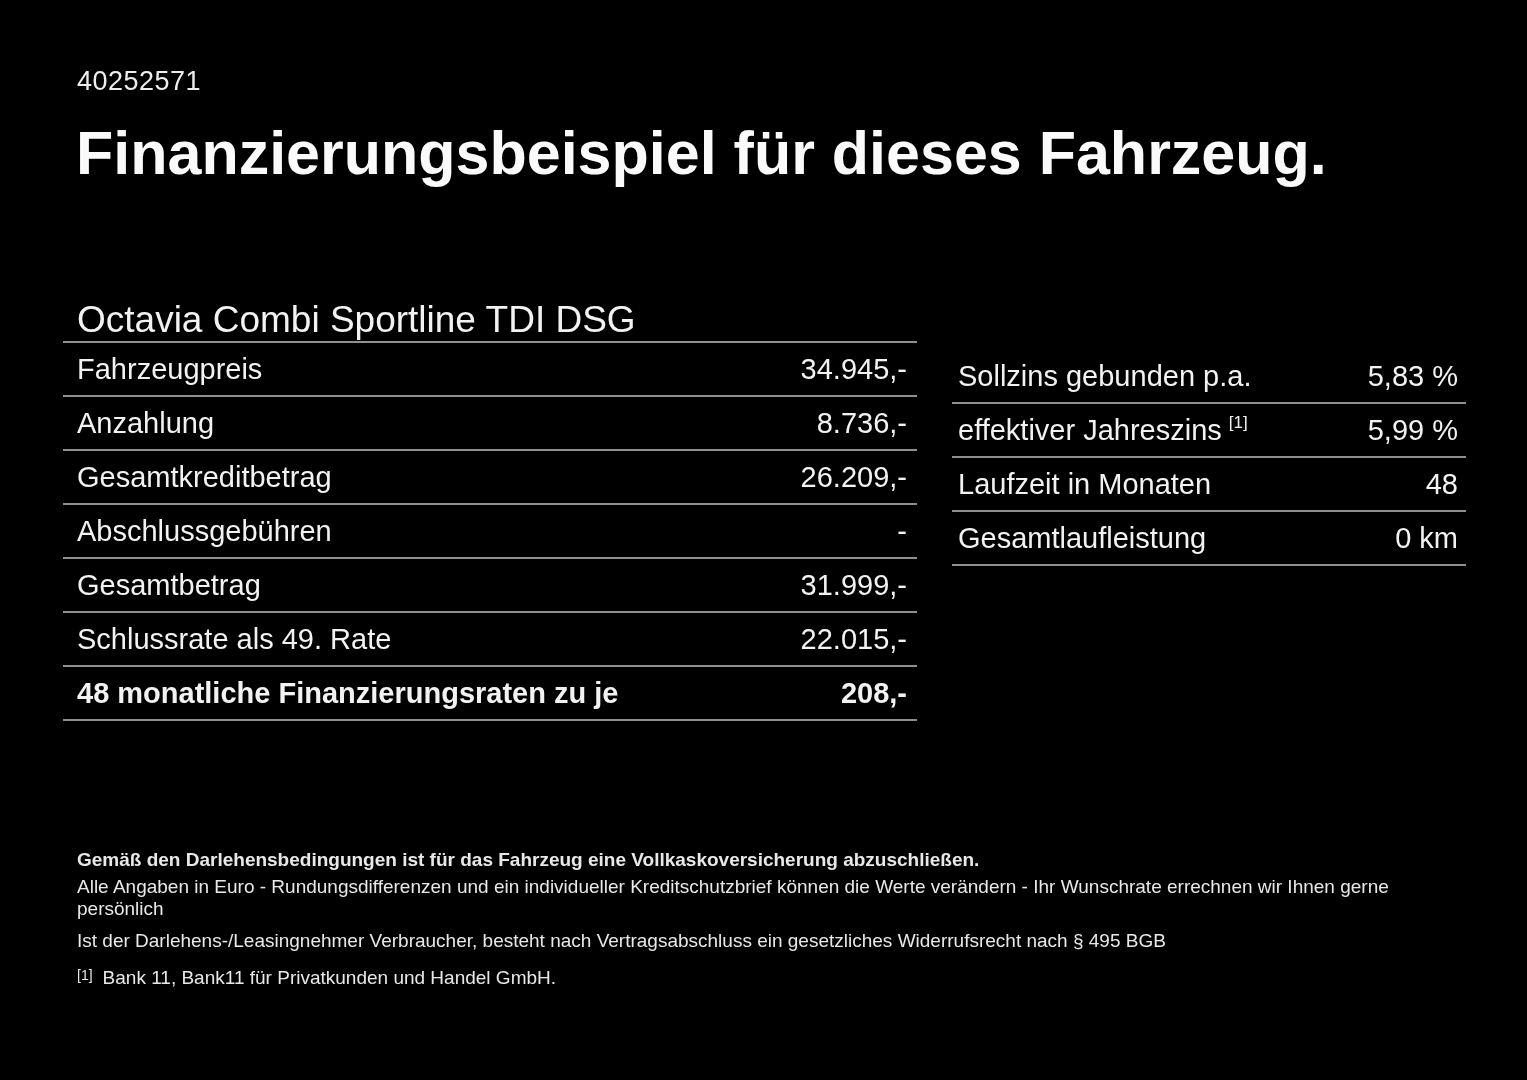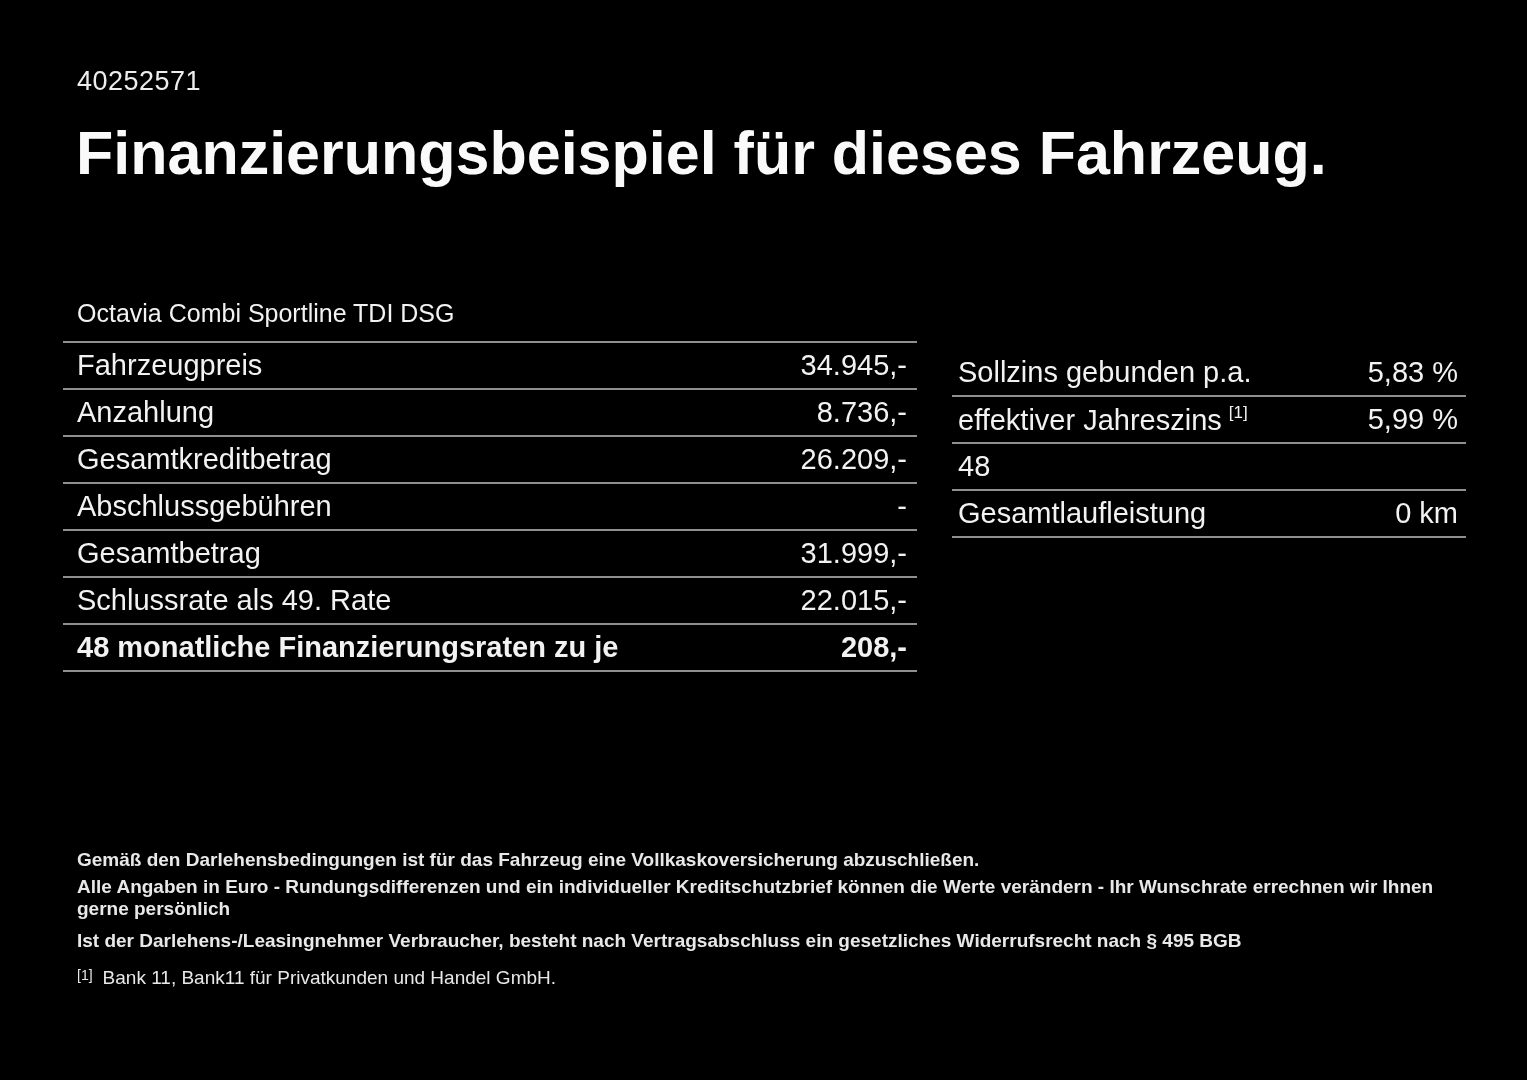--- a/index.html
+++ b/index.html
@@ -22,34 +22,34 @@
   }
   .title {
     left: 76px; top: 110px;
     font-size: 61px;
     line-height: 86px;
     font-weight: 700;
     color: #fafafa;
   }
   .vehicle-name {
     left: 77px; top: 299px;
-    font-size: 25px;
+    font-size: 37px;
     color: #f2f2f2;
   }
 
   .table { position: absolute; }
   .finance-table {
     left: 63px; top: 341px; width: 854px;
     border-top: 2px solid #8f8f8f;
   }
   .conditions-table {
     left: 952px; top: 350px; width: 514px;
   }
   .row {
-    height: 47px;
+    height: 54px;
     display: flex;
     align-items: center;
     justify-content: space-between;
     border-bottom: 2px solid #8f8f8f;
     font-size: 29px;
   }
   .finance-table .row { padding: 0 10px 0 14px; }
   .conditions-table .row { padding: 0 8px 0 6px; }
   .row .label { white-space: nowrap; }
   .row .value { white-space: nowrap; text-align: right; }
@@ -66,21 +66,20 @@
     color: #e8e8e8;
   }
   .footer .f-bold {
     font-weight: 700;
     line-height: 22px;
     margin-bottom: 5px;
   }
   .footer .f-line {
     line-height: 22px;
     margin-bottom: 10px;
-    font-weight: bold;
   }
   .footer .f-line2 { margin-bottom: 12px; }
   .footnote { line-height: 22px; }
   .footnote .marker {
     font-size: 14px;
     vertical-align: 4px;
     margin-right: 10px;
   }
 </style>
 </head>
@@ -126,20 +125,21 @@
 <div class="table conditions-table">
   <div class="row">
     <span class="label">Sollzins gebunden p.a.</span>
     <span class="value">5,83 %</span>
   </div>
   <div class="row">
     <span class="label"><span>effektiver Jahreszins</span><span class="sup-mark">[1]</span></span>
     <span class="value">5,99 %</span>
   </div>
   <div class="row">
+    <span class="label">Laufzeit in Monaten</span>
     <span class="value">48</span>
   </div>
   <div class="row">
     <span class="label">Gesamtlaufleistung</span>
     <span class="value">0 km</span>
   </div>
 </div>
 
 <div class="abs footer">
   <div class="f-bold">Gemäß den Darlehensbedingungen ist für das Fahrzeug eine Vollkaskoversicherung abzuschließen.</div>

